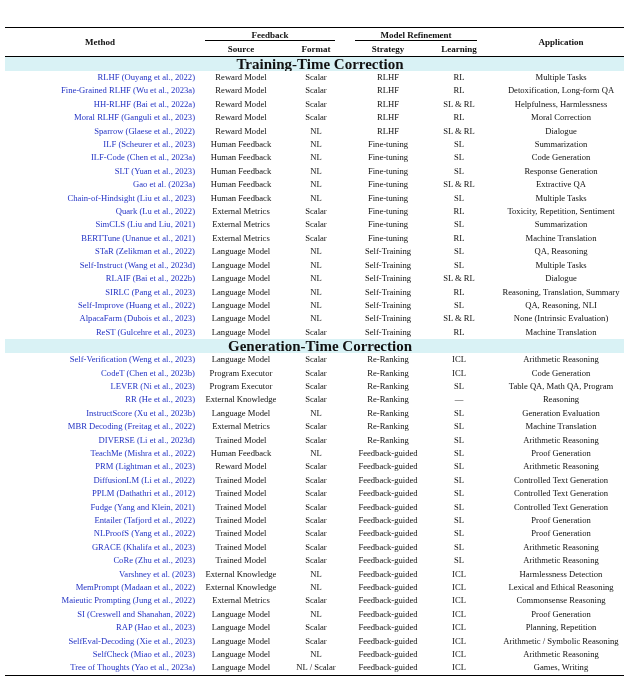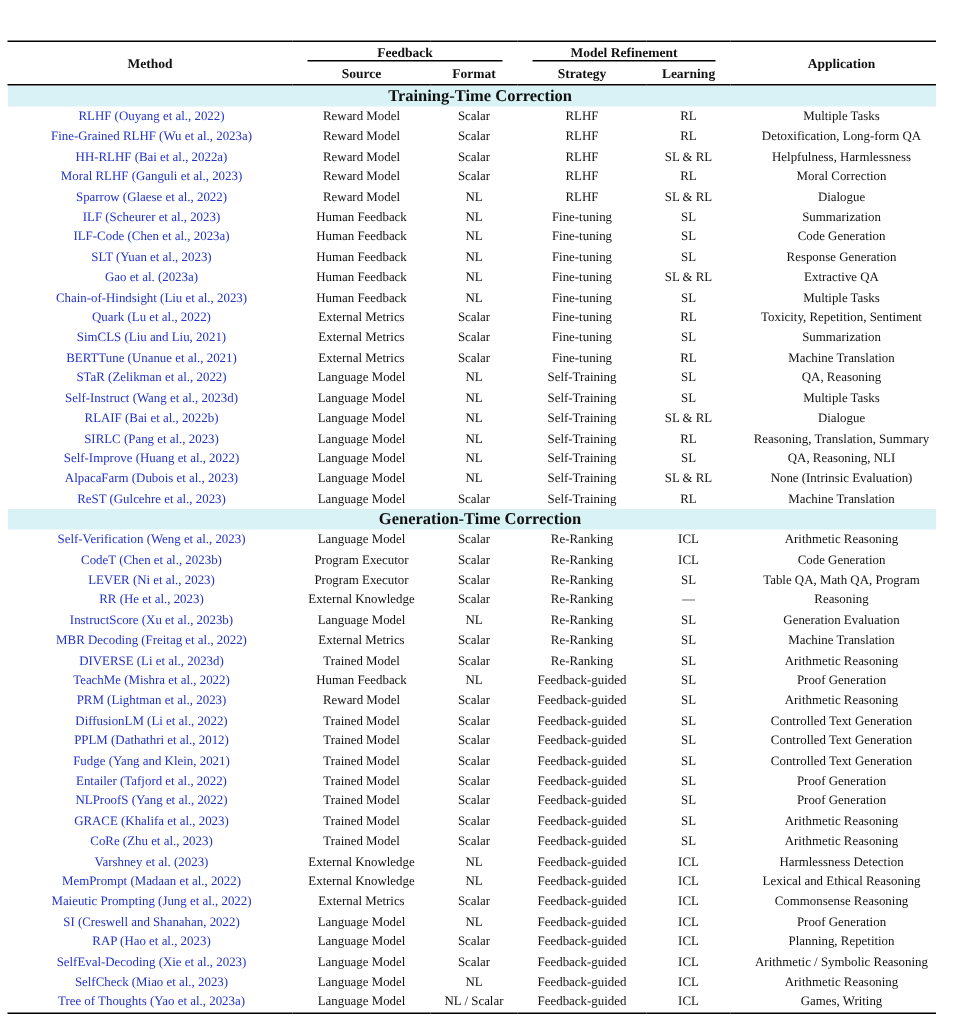--- a/index.html
+++ b/index.html
@@ -57,27 +57,27 @@
     position: absolute;
     left: 10px;
     right: 10px;
     bottom: 1px;
     border-bottom: 0.8px solid #000;
   }
 
   tr.section-row td {
     background: var(--section-bg, #d9f2f5);
     font-weight: bold;
-    font-size: 11px;
+    font-size: 15px;
     line-height: 14px;
     text-align: center;
     color: #111;
   }
   td.method-cell {
-    text-align: center;
+    text-align: right;
     padding-left: 2px;
     color: var(--link, #2333c4);
   }
   .caption {
     margin-top: 10px;
     padding: 0 3px;
     font-size: 13px;
     line-height: 13px;
     white-space: nowrap;
     overflow: hidden;

